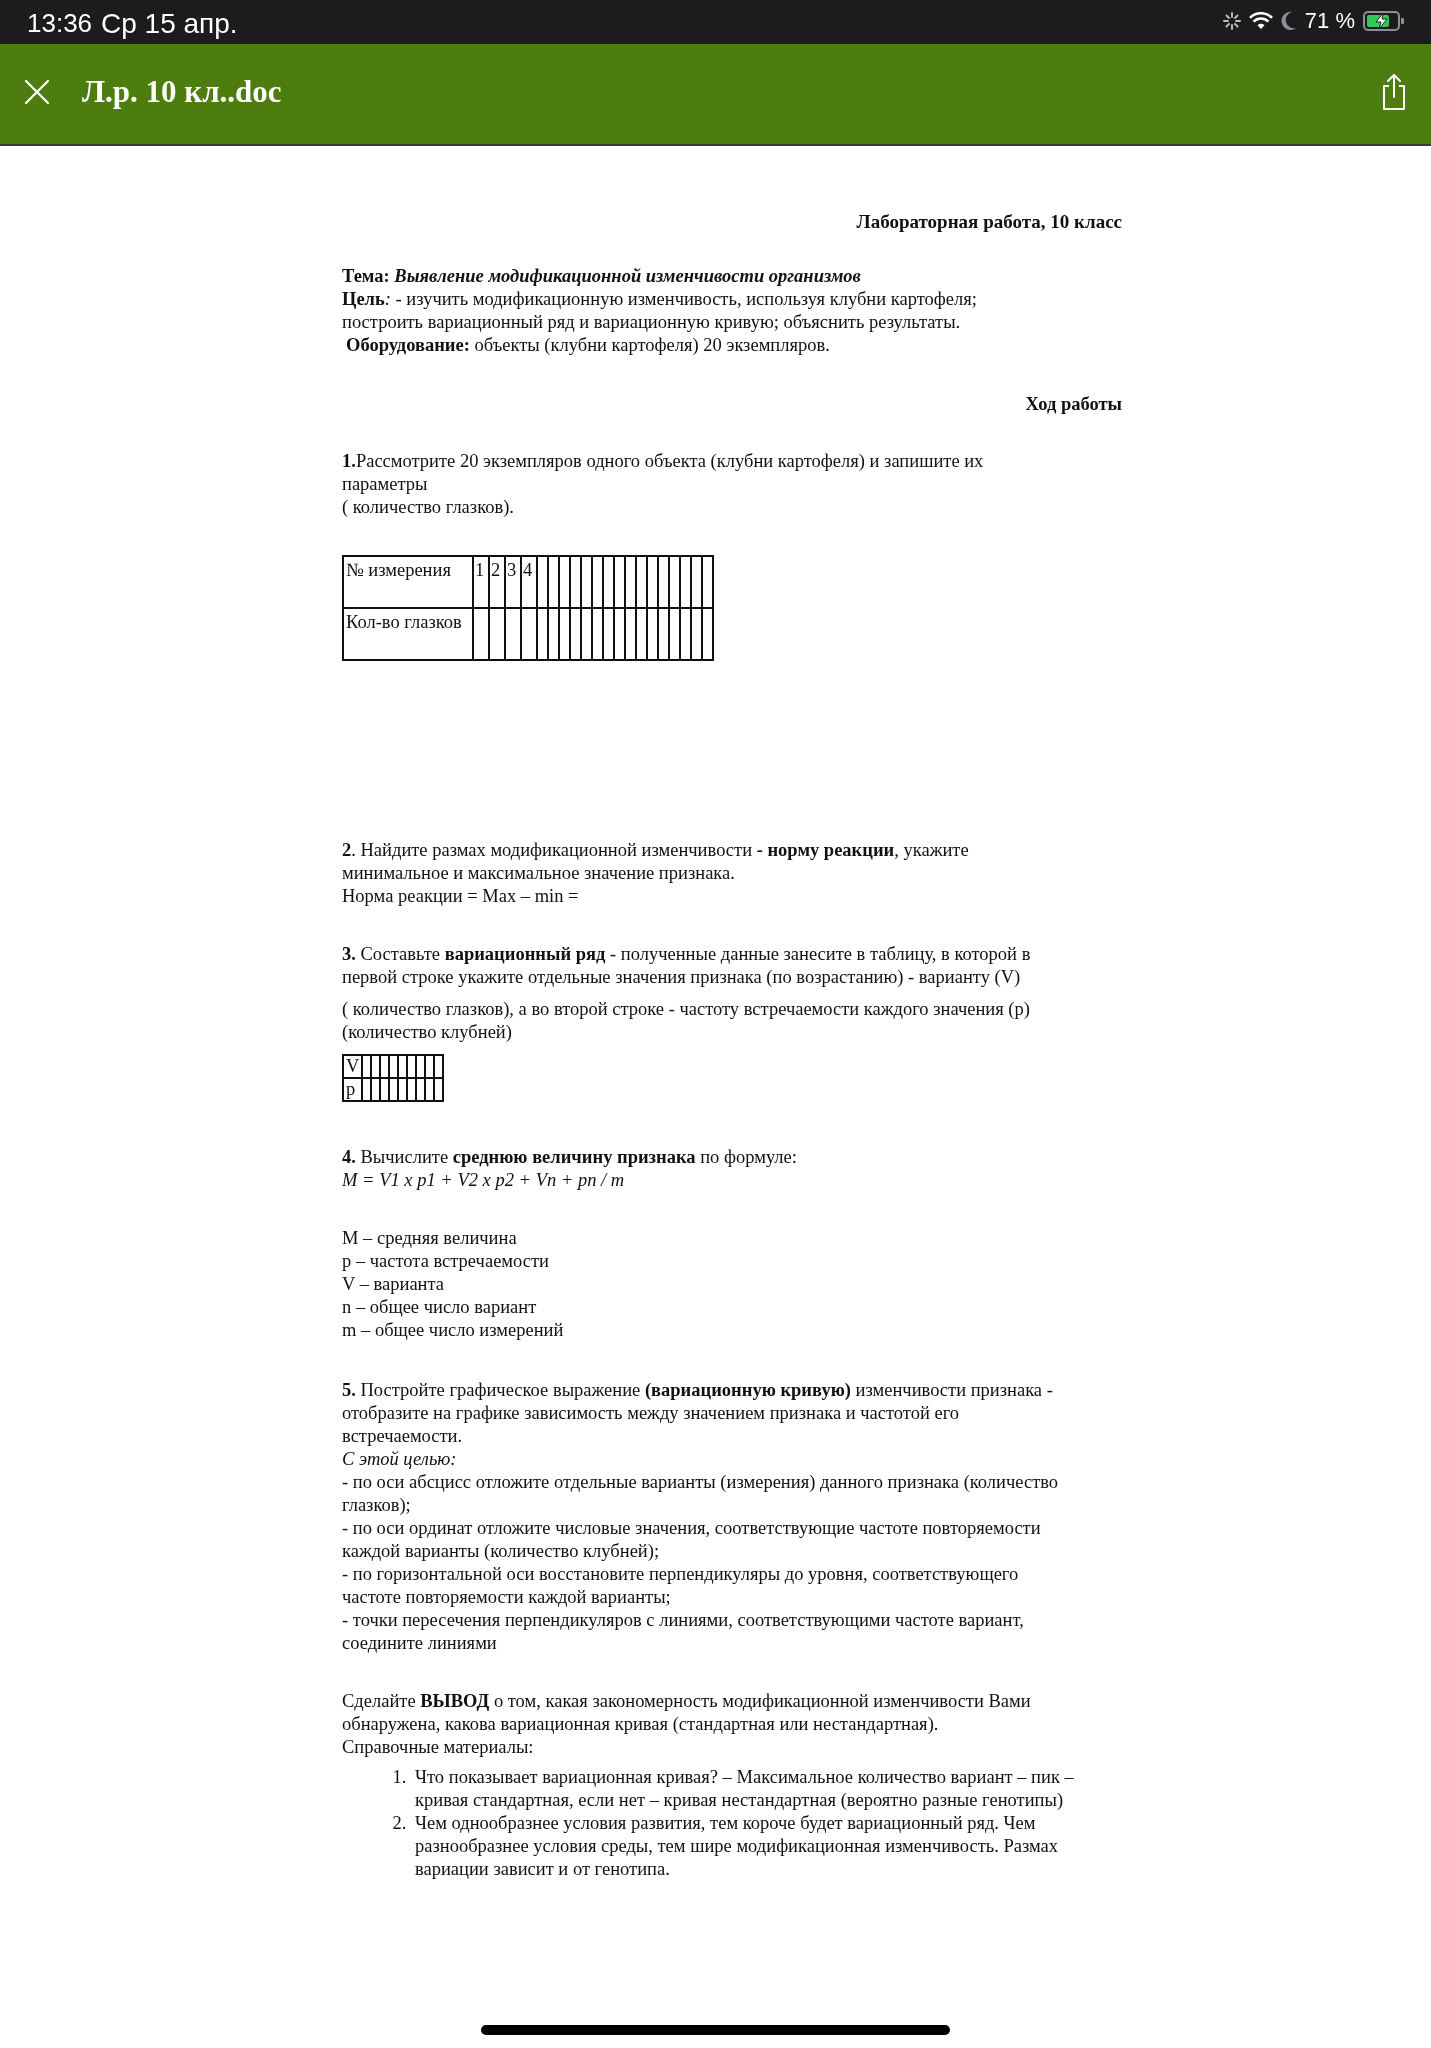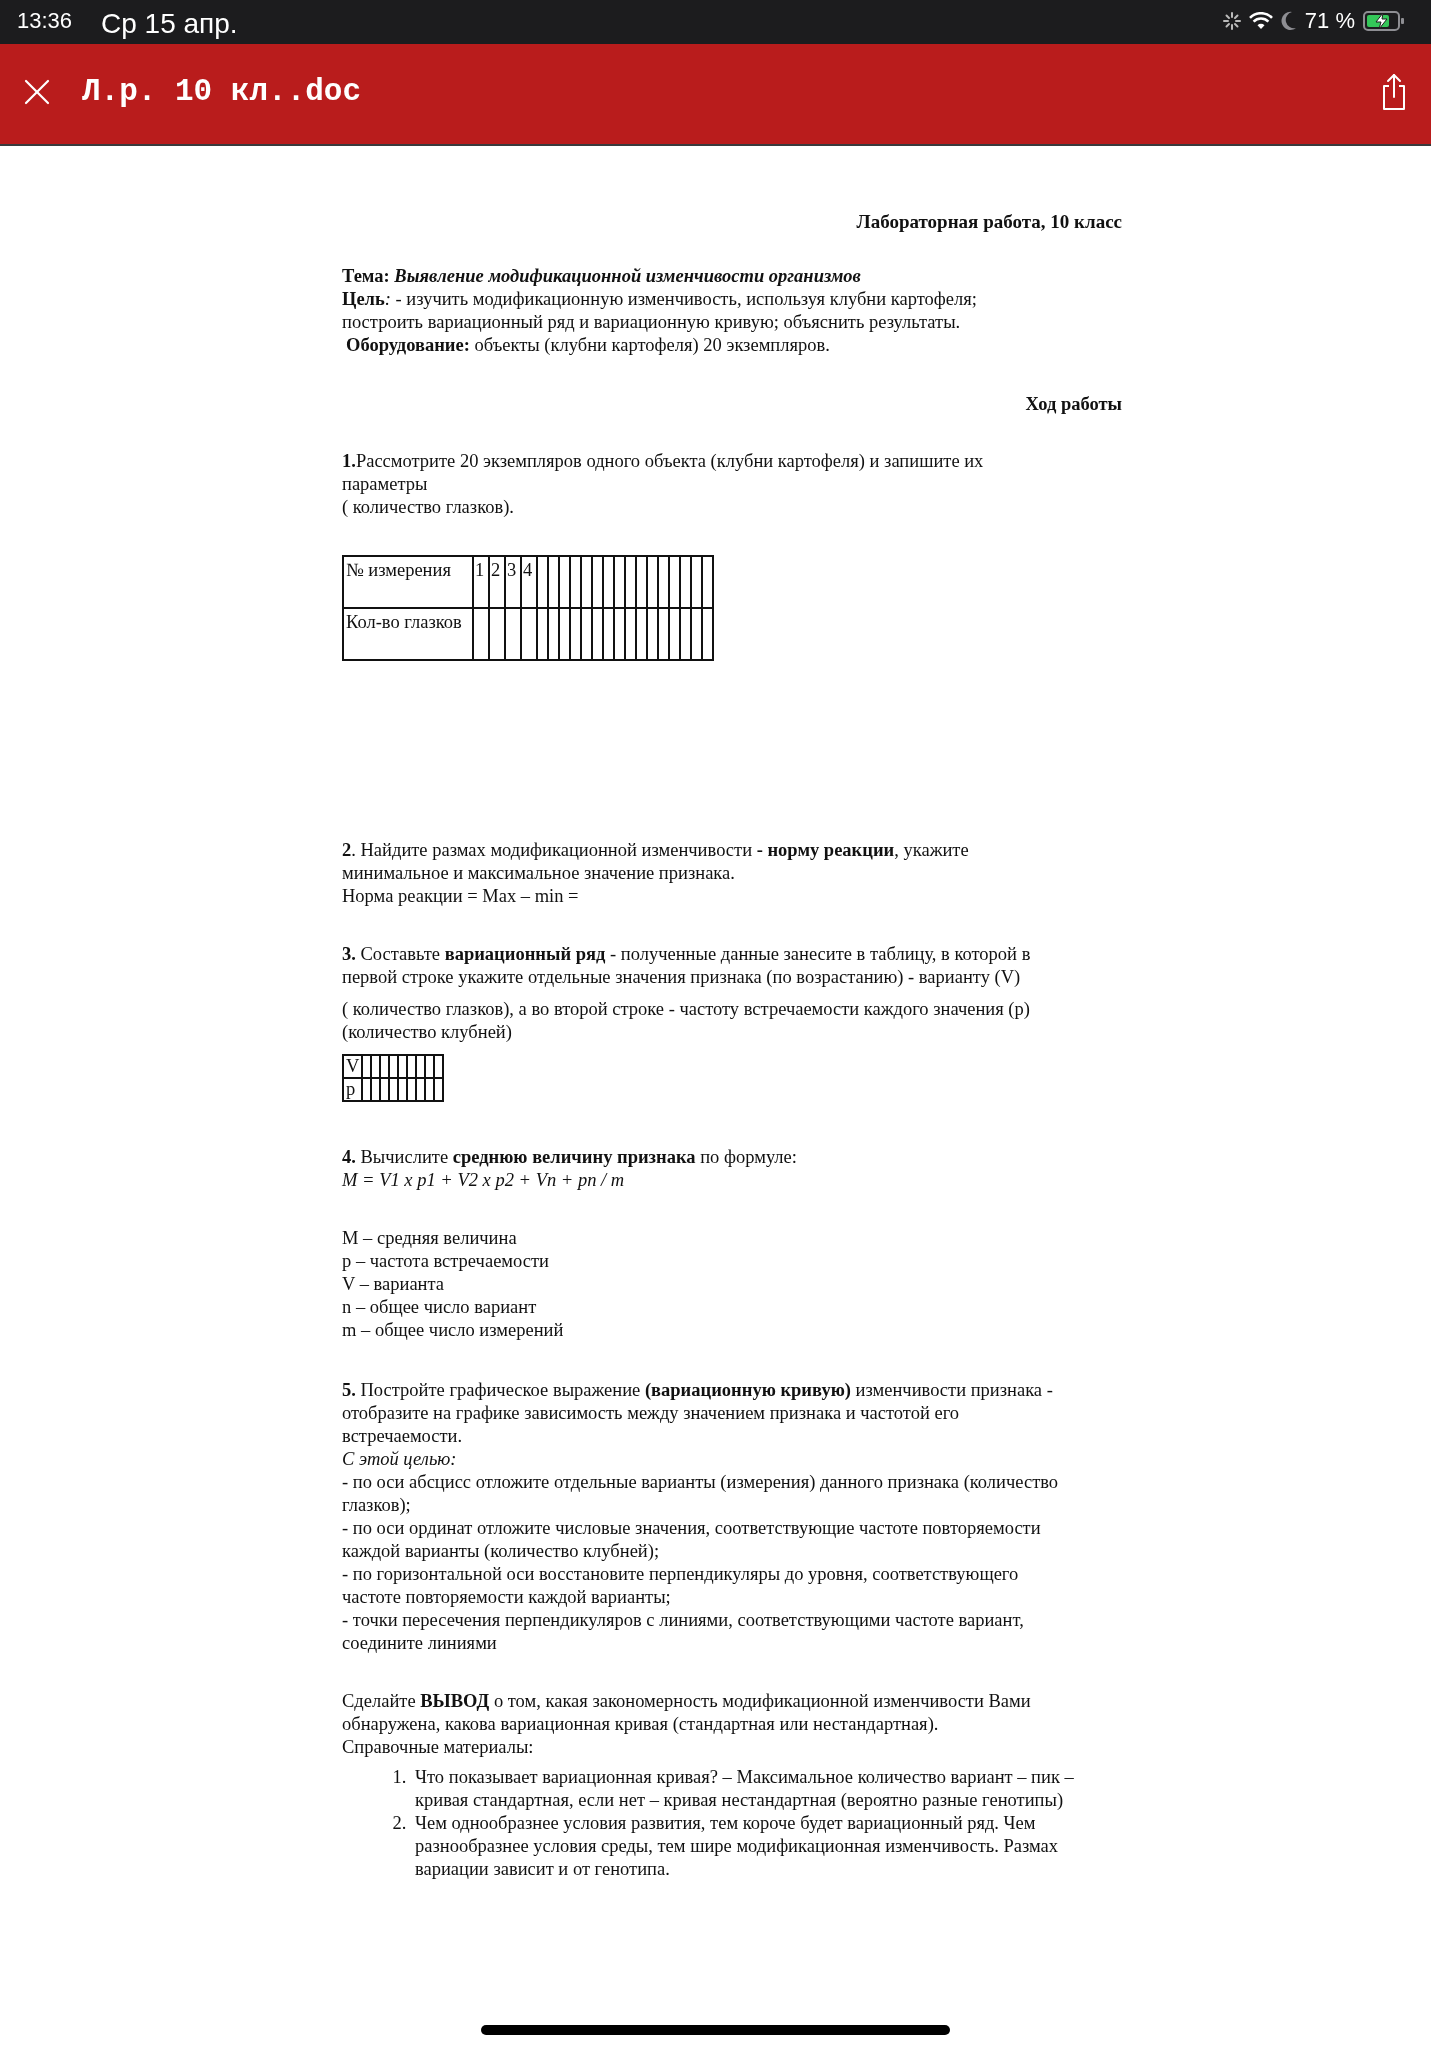--- a/index.html
+++ b/index.html
@@ -7,27 +7,27 @@
     width: 1431px; height: 2048px; overflow: hidden;
     background: #ffffff; position: relative;
     font-family: "Liberation Serif", serif;
     color: #111;
   }
   .statusbar {
     position: absolute; left: 0; top: 0; width: 1431px; height: 44px;
     background: #1c1c1e; color: #fff;
     font-family: "Liberation Sans", sans-serif;
   }
-  .statusbar .time { position: absolute; left: 17px; top: 8px; font-size: 22px; }
+  .statusbar .time { position: absolute; left: 27px; top: 8px; font-size: 26px; }
   .statusbar .date { position: absolute; left: 101px; top: 8px; font-size: 28px; }
   .statusbar .right { position: absolute; right: 26px; top: 8px; height: 26px; display: flex; align-items: center; gap: 8px; font-size: 22px; }
   .navbar {
     position: absolute; left: 0; top: 44px; width: 1431px; height: 100px;
-    background: #b91c1c; color: #fff;
-    font-family: Liberation Mono, monospace;
+    background: #4d7c0f; color: #fff;
+    font-family: Liberation Serif, serif;
     border-bottom: 2px solid #3a3a3c;
     text-align: center;
   }
   .navbar .close { position: absolute; left: 22px; top: 33px; width: 30px; height: 30px; cursor: pointer; }
   .navbar .title { position: absolute; left: 82px; top: 30px; font-size: 31px; font-weight: bold; }
   .navbar .share { position: absolute; right: 22px; top: 28px; width: 30px; height: 40px; cursor: pointer; }
 
   .page { position: absolute; left: 342px; top: 146px; width: 780px; font-size: 18.5px; line-height: 23px; }
   .center { text-align: right; font-weight: bold; }
   .abs { position: absolute; left: 0; }

